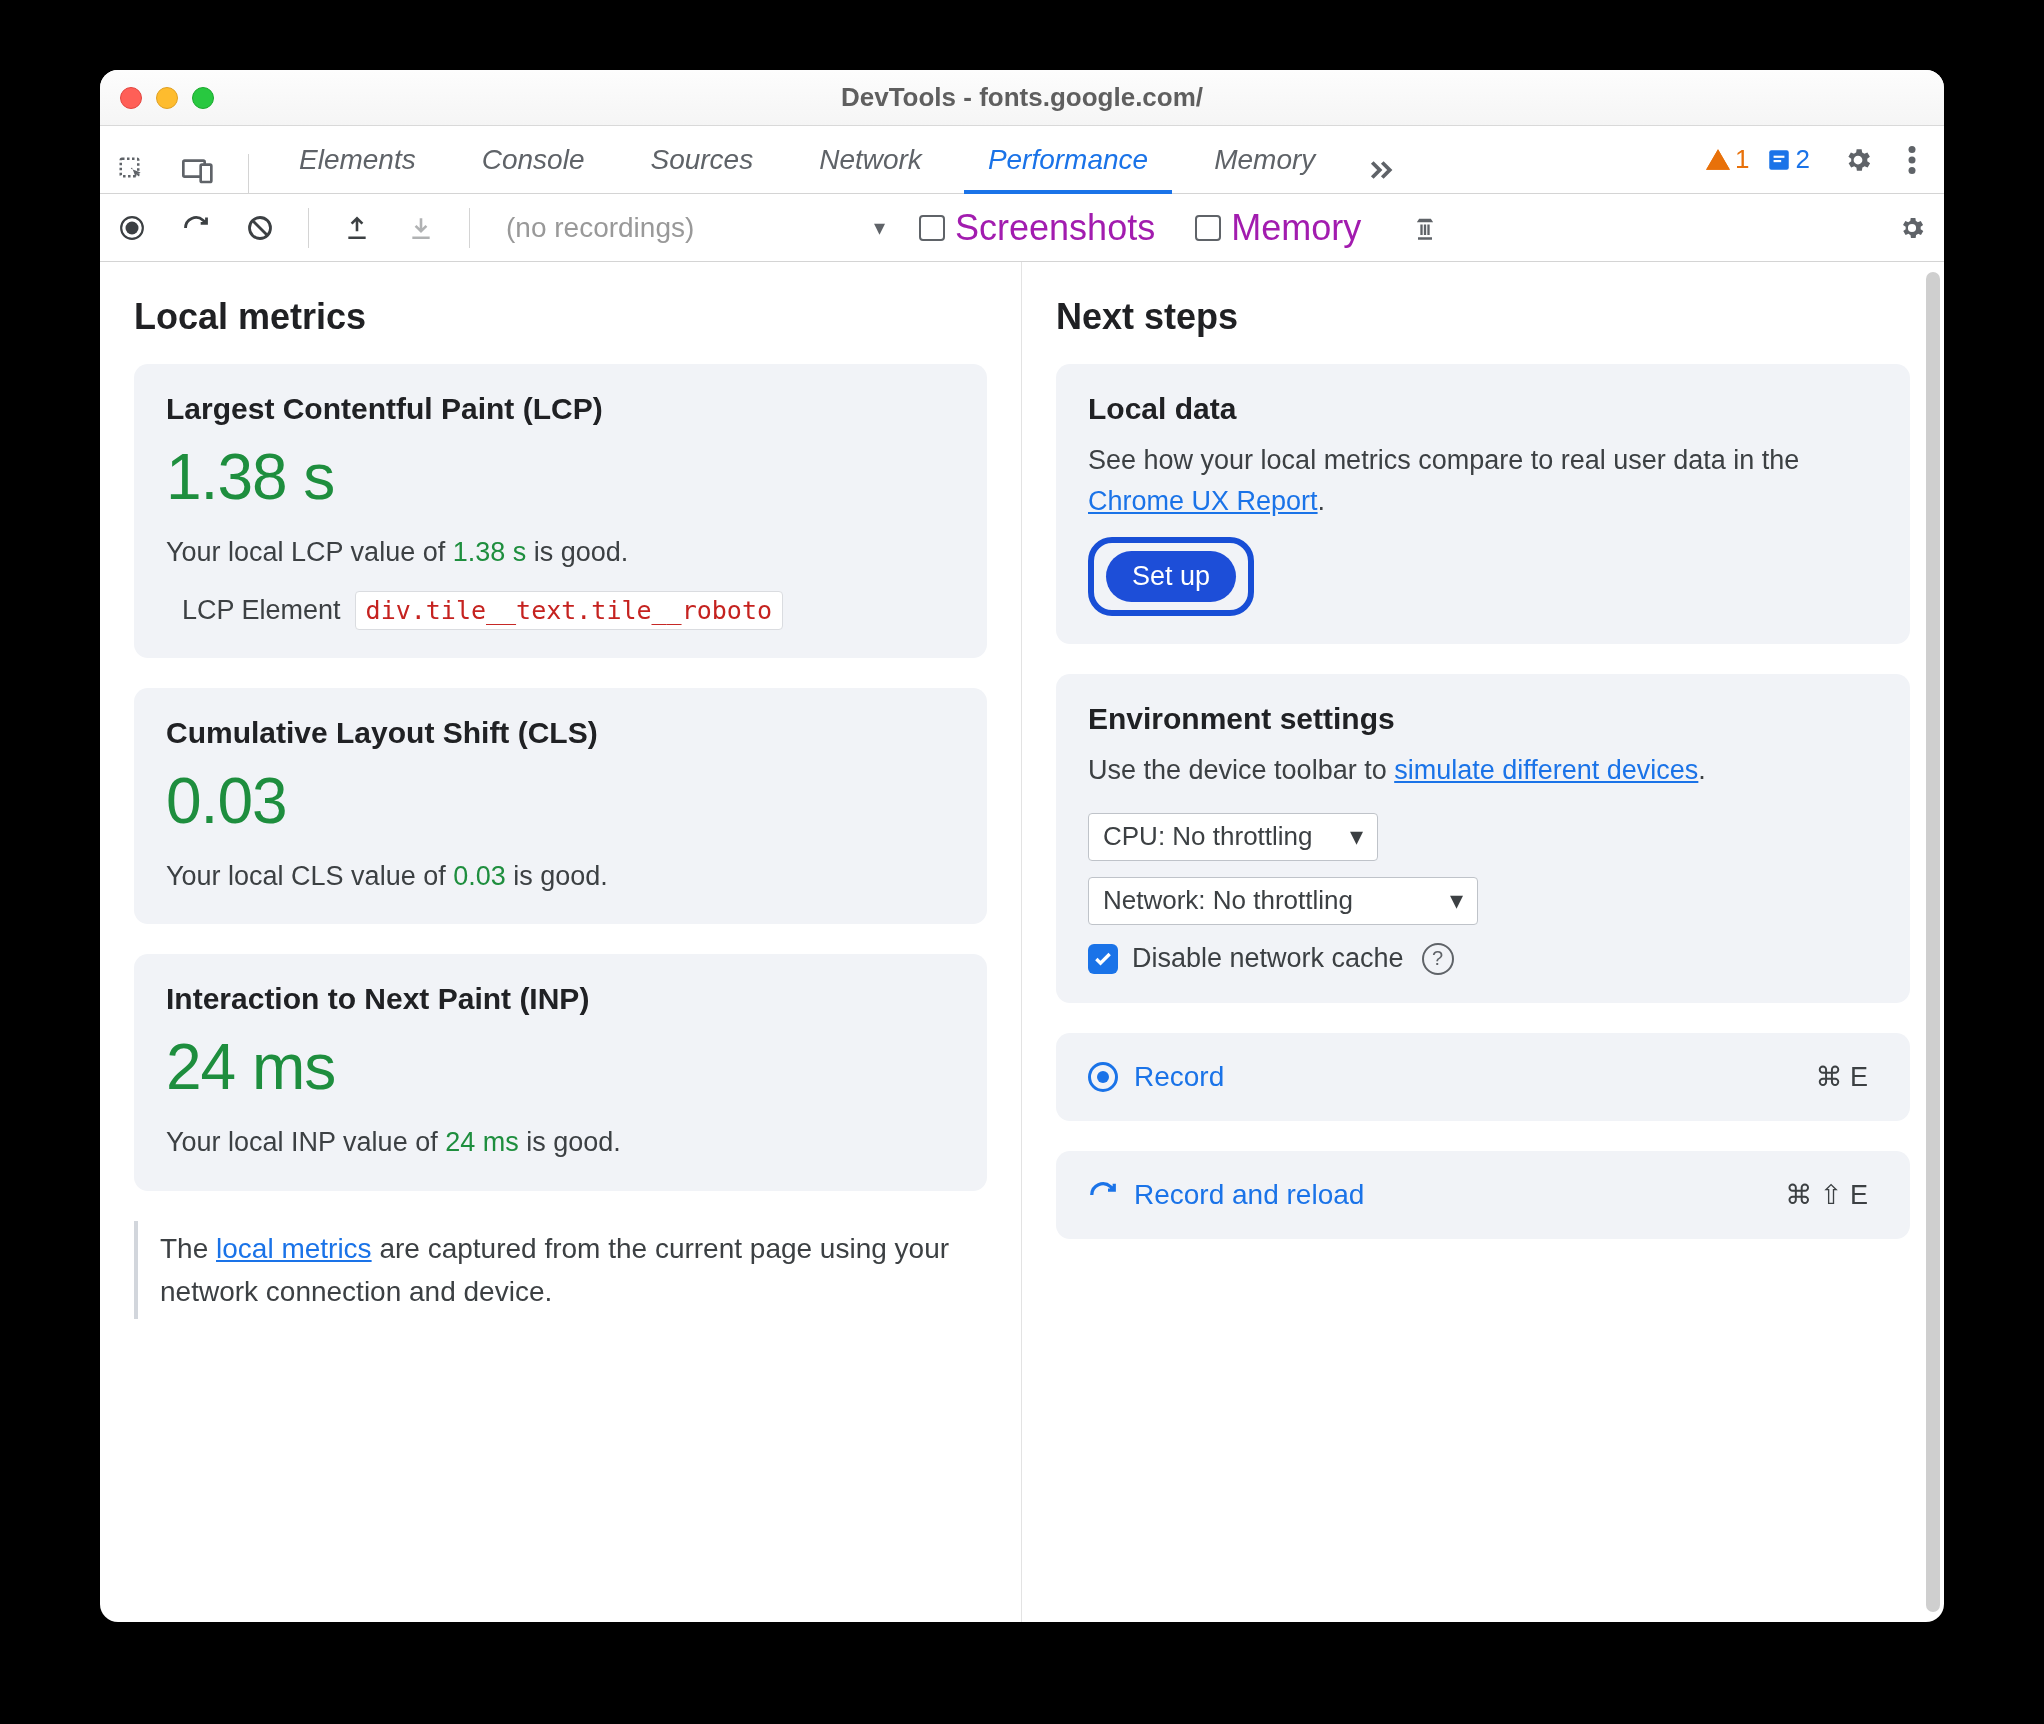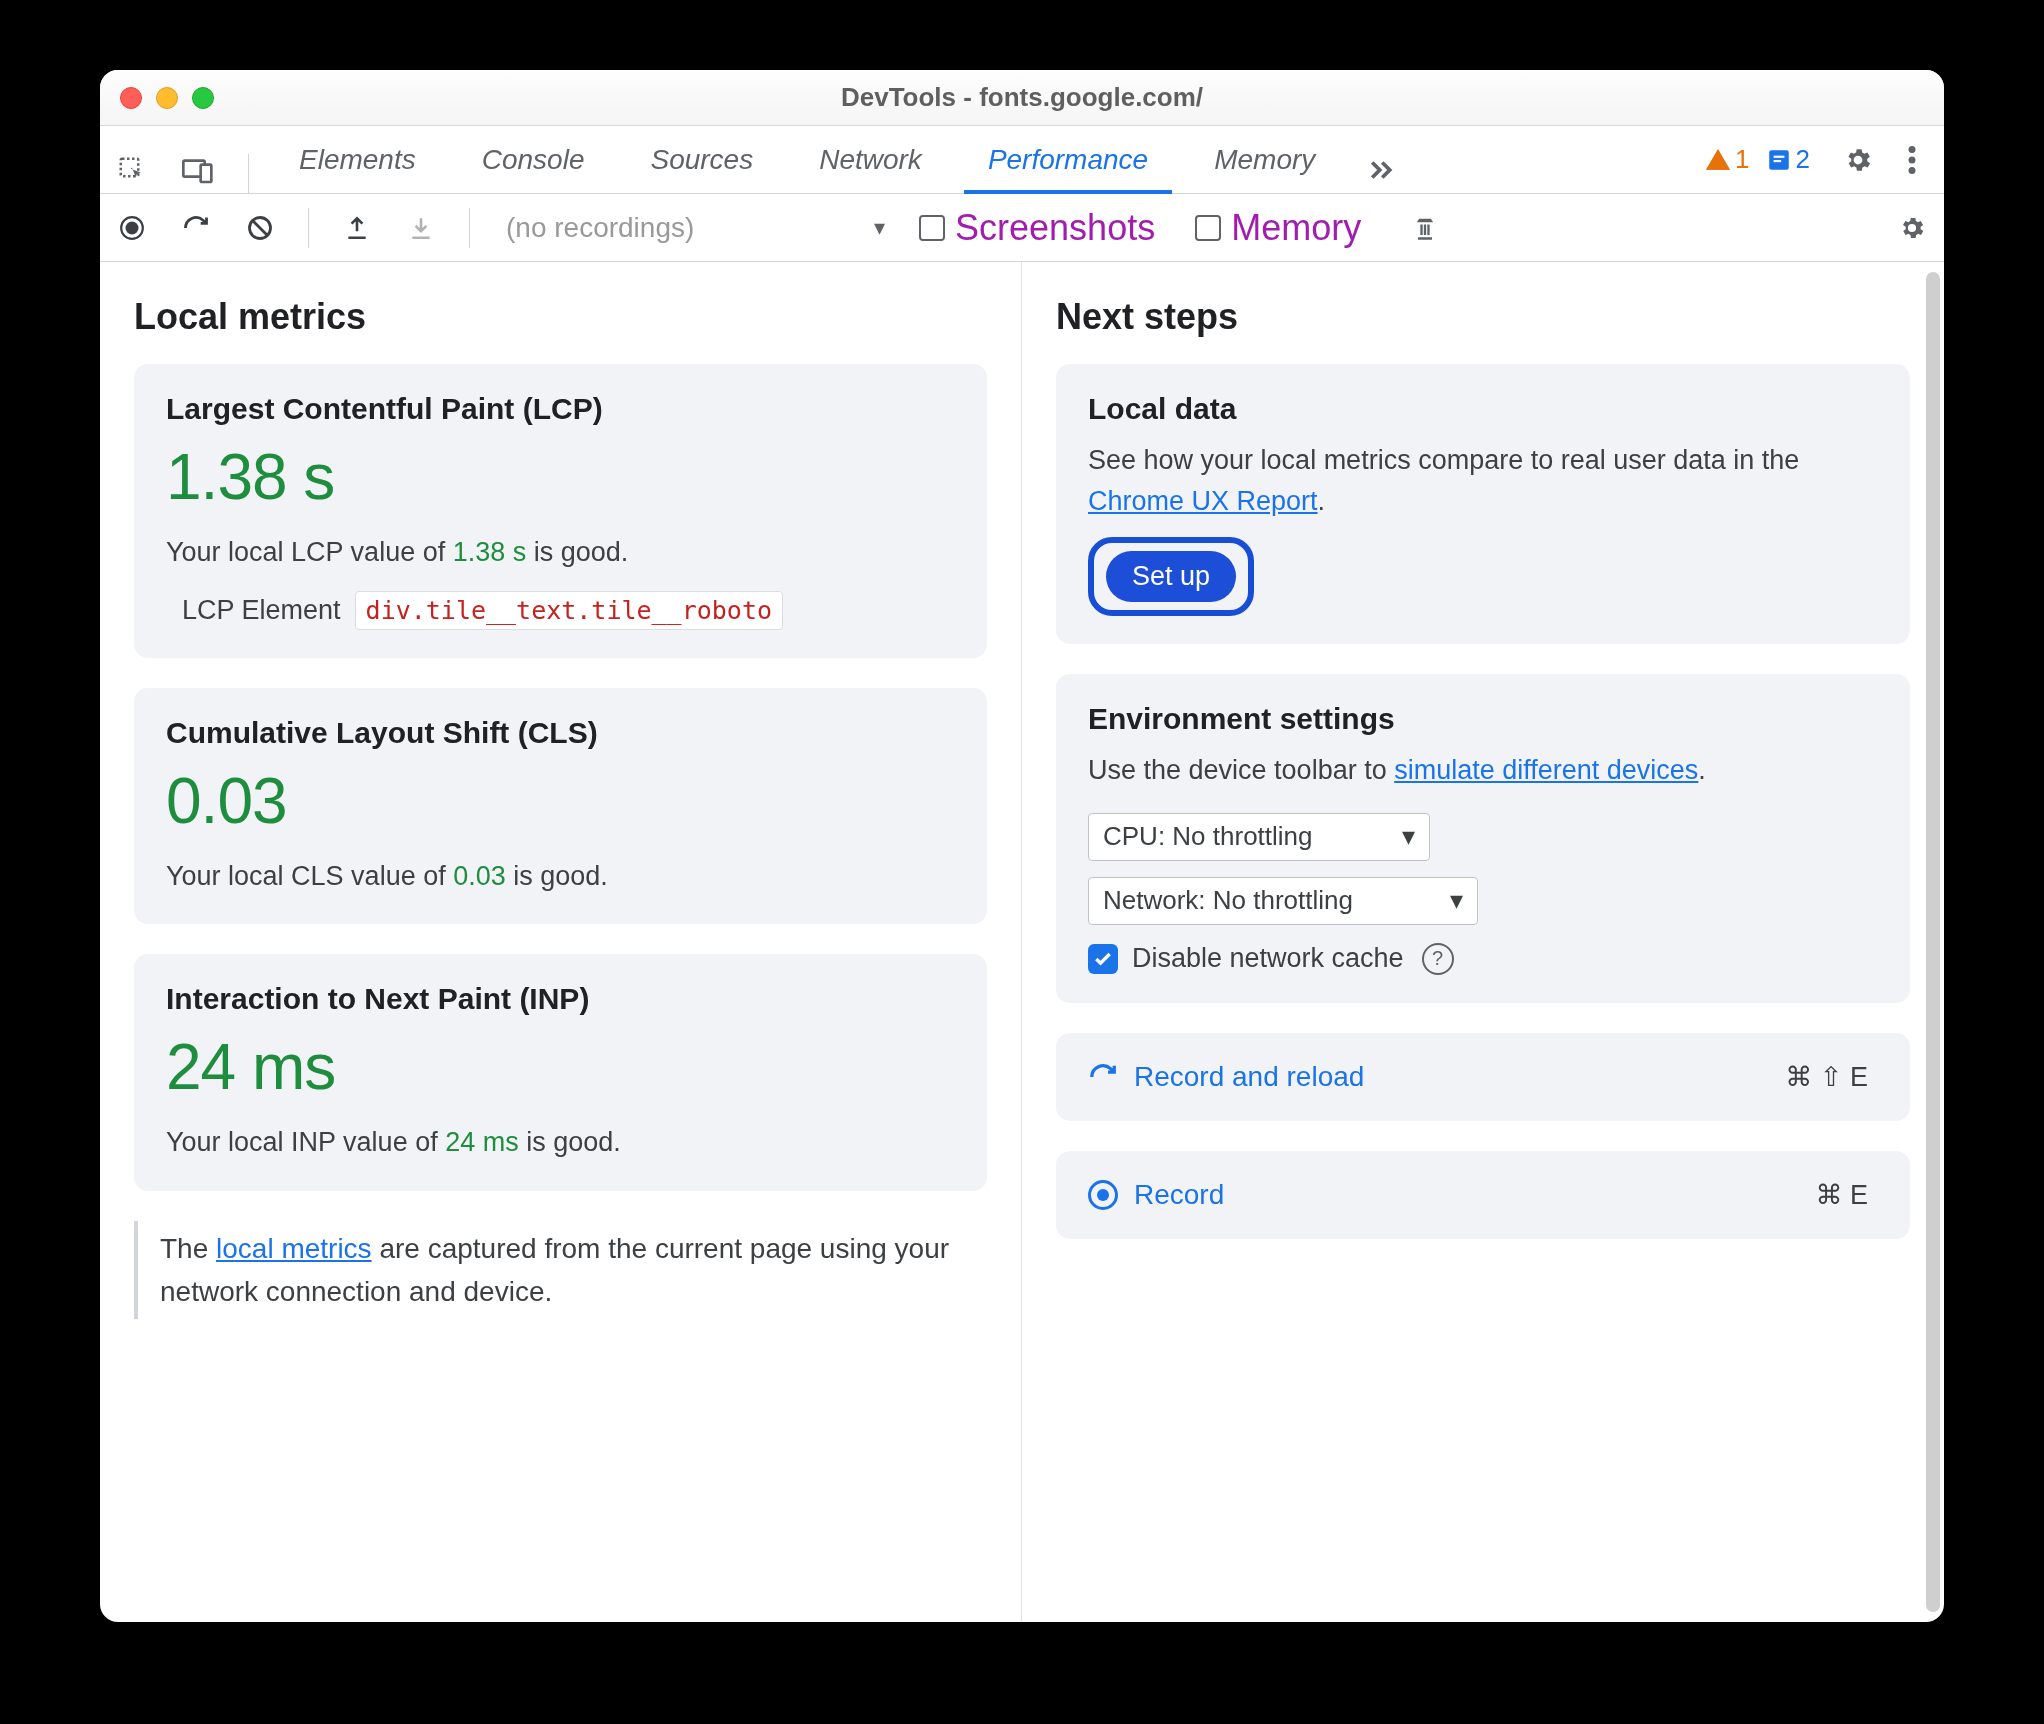--- a/index.html
+++ b/index.html
@@ -99,21 +99,21 @@
 .link { color:#1a73e8; text-decoration:underline; cursor:pointer; }
 .setup-wrap{
   display:inline-block; border:6px solid #184ed6; border-radius:24px; padding:8px 12px; margin-top:16px;
 }
 .setup-btn {
   background:#1d4ed8; color:#fff; font-size:27px; border:none; padding:10px 26px; border-radius:26px; cursor:pointer;
 }
 .selectish {
   background:#fff; border:1px solid #bfc3c9; border-radius:4px; height:48px;
   display:flex; align-items:center; justify-content:space-between;
-  font-size:26px; color:#3c4043; padding:0 14px; width:342px; margin-bottom:16px; cursor:pointer;
+  font-size:26px; color:#3c4043; padding:0 14px; width:290px; margin-bottom:16px; cursor:pointer;
 }
 .chk-row { display:flex; align-items:center; gap:14px; font-size:27px; color:#3c4043; margin-top:18px;}
 .chk-filled {
   width:30px; height:30px; background:#1a73e8; border-radius:6px; display:flex; align-items:center; justify-content:center; color:#fff;
 }
 .help-circ { width:32px; height:32px; border:2px solid #5f6368; border-radius:50%; display:flex;align-items:center;justify-content:center;color:#5f6368;font-size:20px;margin-left:4px;}
 .action-card { display:flex; align-items:center; justify-content:space-between; }
 .action-left { display:flex; align-items:center; gap:16px; color:#1a73e8; font-size:28px; }
 .shortcut { color:#3c4043; font-size:27px; display:flex; gap:6px; align-items:center; margin-right:10px;}
 .rec-circle{
@@ -317,33 +317,33 @@
                 <path d="M4 12l5 5L20 6"></path>
               </svg>
           </span>
           <span>Disable network cache</span>
           <span class="help-circ">?</span>
         </div>
       </div>
 
       <div class="card action-card">
         <div class="action-left">
+          <span class="rec-circle">
+              <span class="rec-dot"></span>
+            </span>
+          <span>Record</span>
+        </div>
+        <div class="shortcut">⌘ E</div>
+      </div>
+
+      <div class="card action-card">
+        <div class="action-left">
           <svg width="30" height="30" viewBox="0 0 24 24" fill="none" stroke="#1a73e8" stroke-width="2.6">
               <path d="M3 12a9 9 0 0115-6.7L21 8M21 3v5h-5"></path>
             </svg>
           <span>Record and reload</span>
         </div>
         <div class="shortcut">⌘ ⇧ E</div>
       </div>
 
-      <div class="card action-card">
-        <div class="action-left">
-          <span class="rec-circle">
-              <span class="rec-dot"></span>
-            </span>
-          <span>Record</span>
-        </div>
-        <div class="shortcut">⌘ E</div>
-      </div>
-
     </div>
   </div>
 </div>
 
 </body></html>

